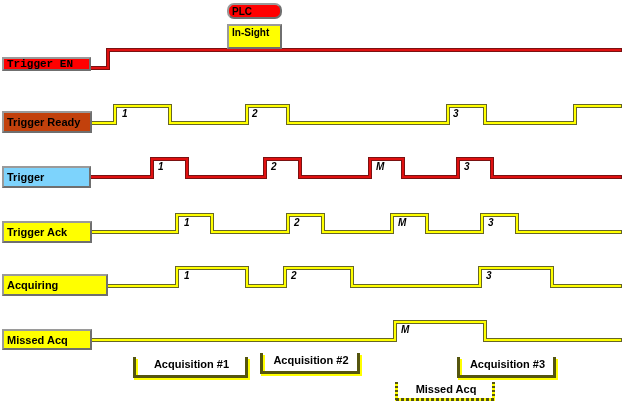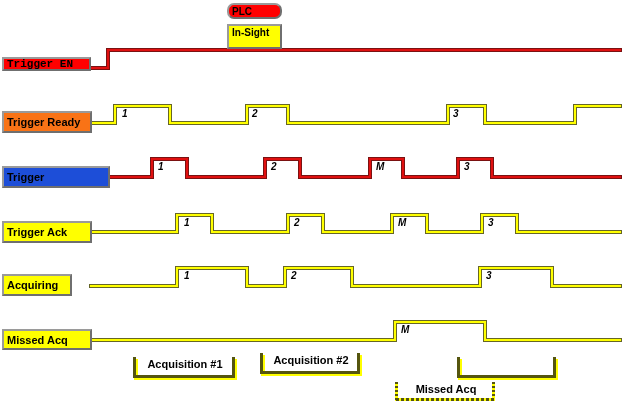--- a/index.html
+++ b/index.html
@@ -52,56 +52,57 @@
       <path d="M 91 232 H 177 V 215 H 212 V 232 H 288 V 215 H 323 V 232 H 392 V 215 H 427 V 232 H 482 V 215 H 517 V 232 H 620" fill="none" stroke="#ffff00" stroke-width="2" stroke-linejoin="miter" stroke-linecap="square"></path>
       <path d="M 91 286 H 177 V 268 H 247 V 286 H 285 V 268 H 352 V 286 H 480 V 268 H 552 V 286 H 620" fill="none" stroke="#666626" stroke-width="4" stroke-linejoin="miter" stroke-linecap="square"></path>
       <path d="M 91 286 H 177 V 268 H 247 V 286 H 285 V 268 H 352 V 286 H 480 V 268 H 552 V 286 H 620" fill="none" stroke="#ffff00" stroke-width="2" stroke-linejoin="miter" stroke-linecap="square"></path>
       <path d="M 91 340 H 395 V 322 H 485 V 340 H 620" fill="none" stroke="#666626" stroke-width="4" stroke-linejoin="miter" stroke-linecap="square"></path>
       <path d="M 91 340 H 395 V 322 H 485 V 340 H 620" fill="none" stroke="#ffff00" stroke-width="2" stroke-linejoin="miter" stroke-linecap="square"></path>
     </svg>
   <div id="overlay">
       <div class="legend-box" style="left: 227px; top: 3px; width: 55px; height: 16px; background: rgb(255, 0, 0); border-radius: 7px;">PLC</div>
       <div class="legend-box" style="left: 227px; top: 24px; width: 55px; height: 25px; background: rgb(255, 255, 0);">In-Sight</div>
       <div class="sig-label" style="left: 2px; top: 57px; width: 89px; height: 14px; background: rgb(255, 0, 0); font-family: Liberation Mono, monospace;">Trigger EN</div>
-      <div class="sig-label" style="left: 2px; top: 111px; width: 90px; height: 22px; background: #f97316;">Trigger Ready</div>
+      <div class="sig-label" style="left: 2px; top: 111px; width: 90px; height: 22px; background: #c2410c;">Trigger Ready</div>
       <span class="marker" style="left: 122px; top: 108px;">1</span>
       <span class="marker" style="left: 252px; top: 108px;">2</span>
       <span class="marker" style="left: 453px; top: 108px;">3</span>
-      <div class="sig-label" style="left: 2px; top: 166px; width: 108px; height: 22px; background: #1d4ed8;">Trigger</div>
+      <div class="sig-label" style="left: 2px; top: 166px; width: 89px; height: 22px; background: #7dd3fc;">Trigger</div>
       <span class="marker" style="left: 158px; top: 161px;">1</span>
       <span class="marker" style="left: 271px; top: 161px;">2</span>
       <span class="marker" style="left: 376px; top: 161px;">M</span>
       <span class="marker" style="left: 464px; top: 161px;">3</span>
       <div class="sig-label" style="left: 2px; top: 221px; width: 90px; height: 22px; background: rgb(255, 255, 0);">Trigger Ack</div>
       <span class="marker" style="left: 184px; top: 217px;">1</span>
       <span class="marker" style="left: 294px; top: 217px;">2</span>
       <span class="marker" style="left: 398px; top: 217px;">M</span>
       <span class="marker" style="left: 488px; top: 217px;">3</span>
-      <div class="sig-label" style="left: 2px; top: 274px; width: 70px; height: 22px; background: rgb(255, 255, 0);">Acquiring</div>
+      <div class="sig-label" style="left: 2px; top: 274px; width: 106px; height: 22px; background: rgb(255, 255, 0);">Acquiring</div>
       <span class="marker" style="left: 184px; top: 270px;">1</span>
       <span class="marker" style="left: 291px; top: 270px;">2</span>
       <span class="marker" style="left: 486px; top: 270px;">3</span>
       <div class="sig-label" style="left: 2px; top: 329px; width: 90px; height: 21px; background: rgb(255, 255, 0);">Missed Acq</div>
       <span class="marker" style="left: 401px; top: 324px;">M</span>
-      <div class="bracket" style="left: 133px; top: 357px; width: 104px; height: 23px;">
+      <div class="bracket" style="left: 133px; top: 357px; width: 104px; height: 23px; padding-left: 13px;">
         <div class="bar left" style="background: rgb(85, 85, 15); box-shadow: rgb(255, 255, 0) 2px 2px 0px;"></div>
         <div class="bar right" style="background: rgb(85, 85, 15); box-shadow: rgb(255, 255, 0) 2px 2px 0px;"></div>
         <div class="base" style="background: rgb(85, 85, 15); box-shadow: rgb(255, 255, 0) 0px 2px 0px;"></div>
         <div class="blabel">Acquisition #1</div>
       </div>
       <div class="bracket" style="left: 260px; top: 353px; width: 102px; height: 23px;">
         <div class="bar left" style="background: rgb(85, 85, 15); box-shadow: rgb(255, 255, 0) 2px 2px 0px;"></div>
         <div class="bar right" style="background: rgb(85, 85, 15); box-shadow: rgb(255, 255, 0) 2px 2px 0px;"></div>
         <div class="base" style="background: rgb(85, 85, 15); box-shadow: rgb(255, 255, 0) 0px 2px 0px;"></div>
         <div class="blabel">Acquisition #2</div>
       </div>
       <div class="bracket" style="left: 457px; top: 357px; width: 101px; height: 23px;">
         <div class="bar left" style="background: rgb(85, 85, 15); box-shadow: rgb(255, 255, 0) 2px 2px 0px;"></div>
         <div class="bar right" style="background: rgb(85, 85, 15); box-shadow: rgb(255, 255, 0) 2px 2px 0px;"></div>
         <div class="base" style="background: rgb(85, 85, 15); box-shadow: rgb(255, 255, 0) 0px 2px 0px;"></div>
+        <div class="blabel">Acquisition #3</div>
       </div>
       <div class="bracket" style="left: 395px; top: 382px; width: 102px; height: 21px;">
         <div class="bar left" style="background: repeating-linear-gradient(rgb(85, 85, 15) 0px, rgb(85, 85, 15) 2px, rgb(255, 255, 0) 2px, rgb(255, 255, 0) 4px);"></div>
         <div class="bar right" style="background: repeating-linear-gradient(rgb(85, 85, 15) 0px, rgb(85, 85, 15) 2px, rgb(255, 255, 0) 2px, rgb(255, 255, 0) 4px);"></div>
         <div class="base" style="background: repeating-linear-gradient(90deg, rgb(85, 85, 15) 0px, rgb(85, 85, 15) 3px, rgb(255, 255, 0) 3px, rgb(255, 255, 0) 5px);"></div>
         <div class="blabel">Missed Acq</div>
       </div>
     </div>
 </div>
 

